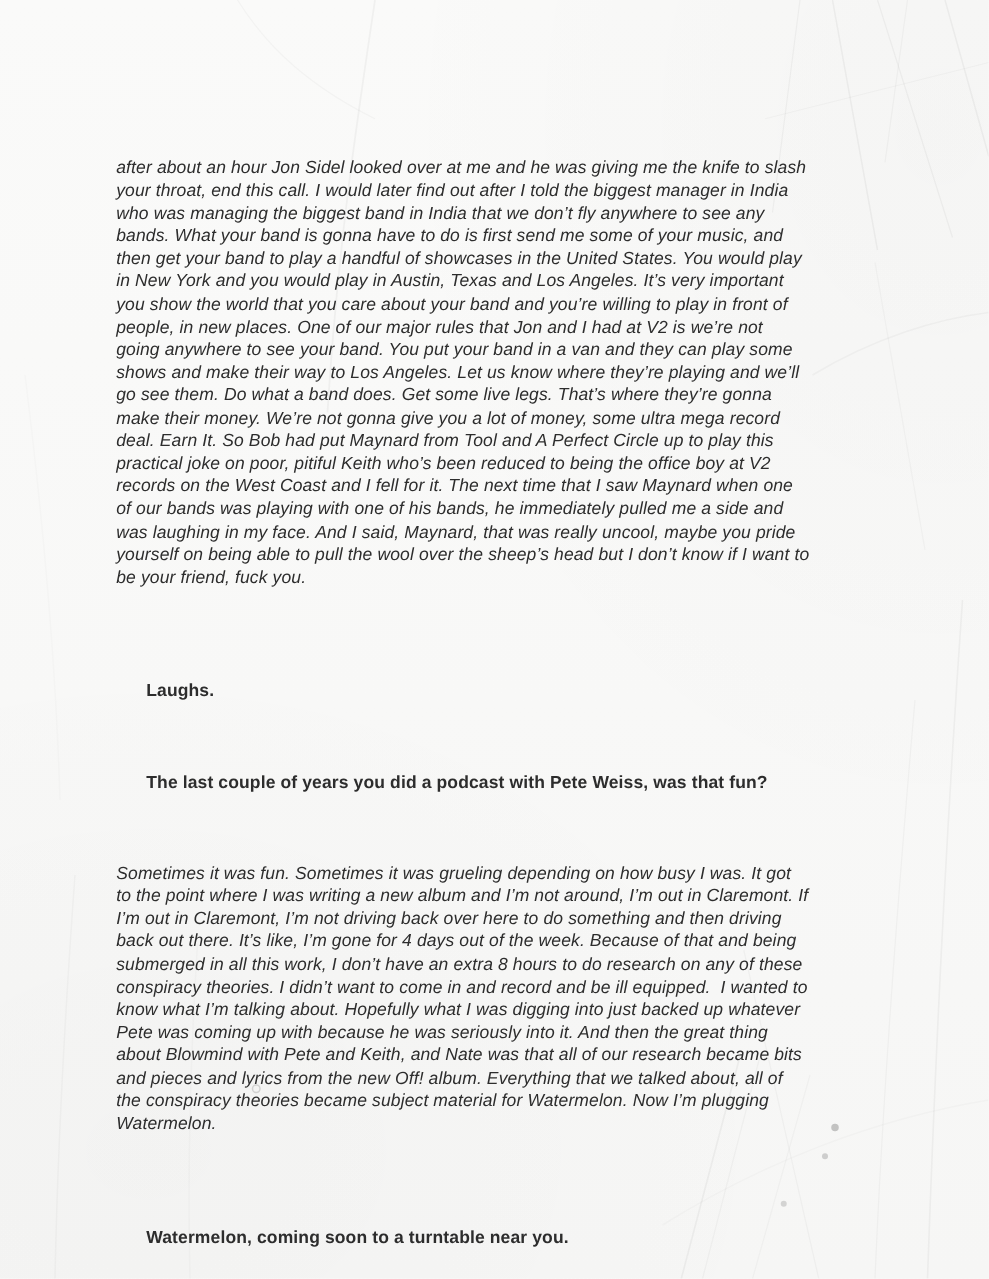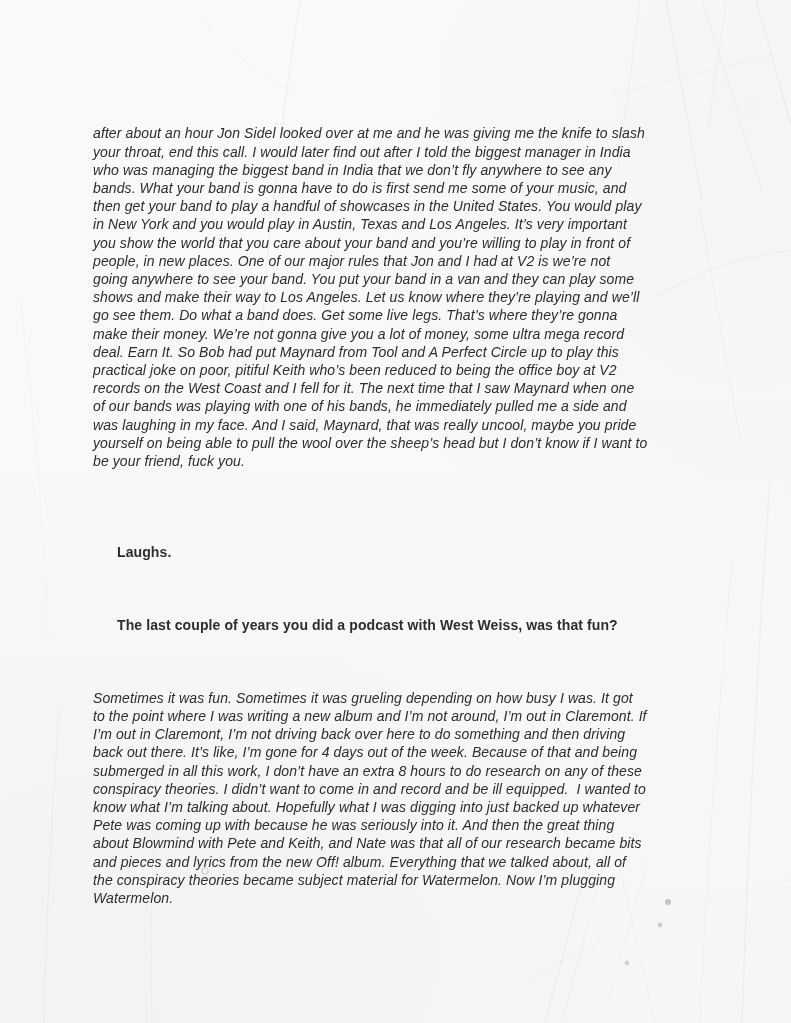--- a/index.html
+++ b/index.html
@@ -104,32 +104,33 @@
 deal. Earn It. So Bob had put Maynard from Tool and A Perfect Circle up to play this
 practical joke on poor, pitiful Keith who’s been reduced to being the office boy at V2
 records on the West Coast and I fell for it. The next time that I saw Maynard when one
 of our bands was playing with one of his bands, he immediately pulled me a side and
 was laughing in my face. And I said, Maynard, that was really uncool, maybe you pride
 yourself on being able to pull the wool over the sheep’s head but I don’t know if I want to
 be your friend, fuck you.</p>
 
   <p class="bold">Laughs.</p>
 
-  <p class="bold">The last couple of years you did a podcast with West Weiss, was that fun?</p>
+  <p class="bold">The last couple of years you did a podcast with Pete Weiss, was that fun?</p>
 
   <p class="gap-after">Sometimes it was fun. Sometimes it was grueling depending on how busy I was. It got
 to the point where I was writing a new album and I’m not around, I’m out in Claremont. If
 I’m out in Claremont, I’m not driving back over here to do something and then driving
 back out there. It’s like, I’m gone for 4 days out of the week. Because of that and being
 submerged in all this work, I don’t have an extra 8 hours to do research on any of these
 conspiracy theories. I didn’t want to come in and record and be ill equipped.  I wanted to
 know what I’m talking about. Hopefully what I was digging into just backed up whatever
 Pete was coming up with because he was seriously into it. And then the great thing
 about Blowmind with Pete and Keith, and Nate was that all of our research became bits
 and pieces and lyrics from the new Off! album. Everything that we talked about, all of
 the conspiracy theories became subject material for Watermelon. Now I’m plugging
 Watermelon.</p>
 
+  <p class="bold">Watermelon, coming soon to a turntable near you.</p>
 
   
 
   
 </div>
 
 </body></html>

